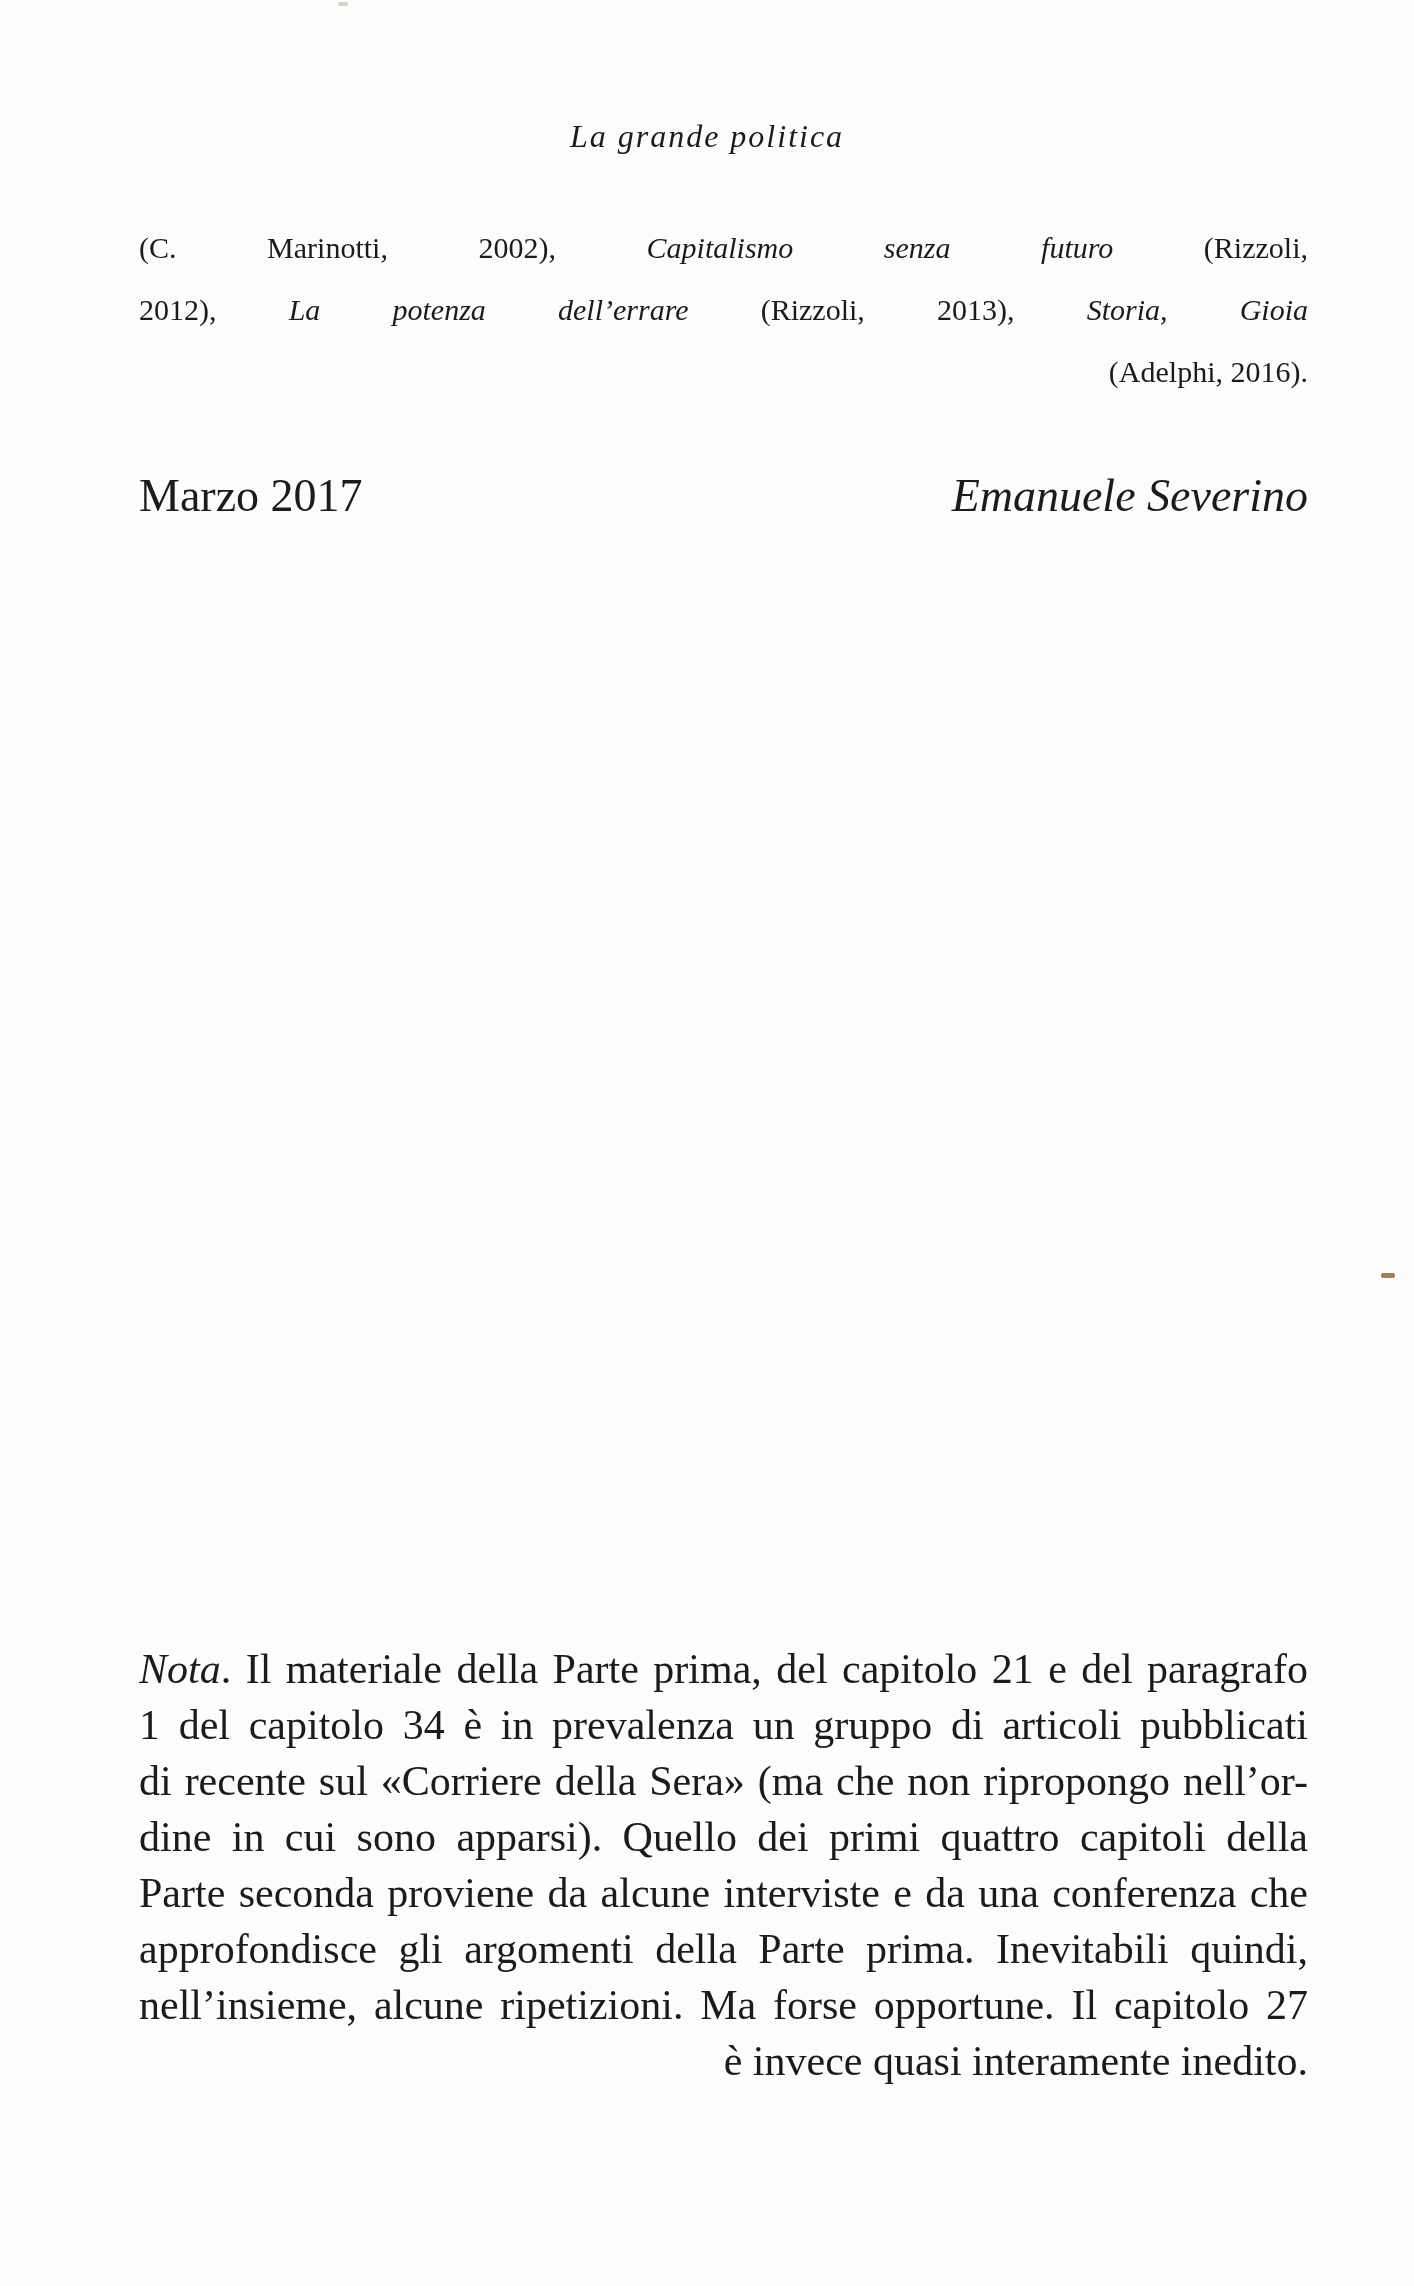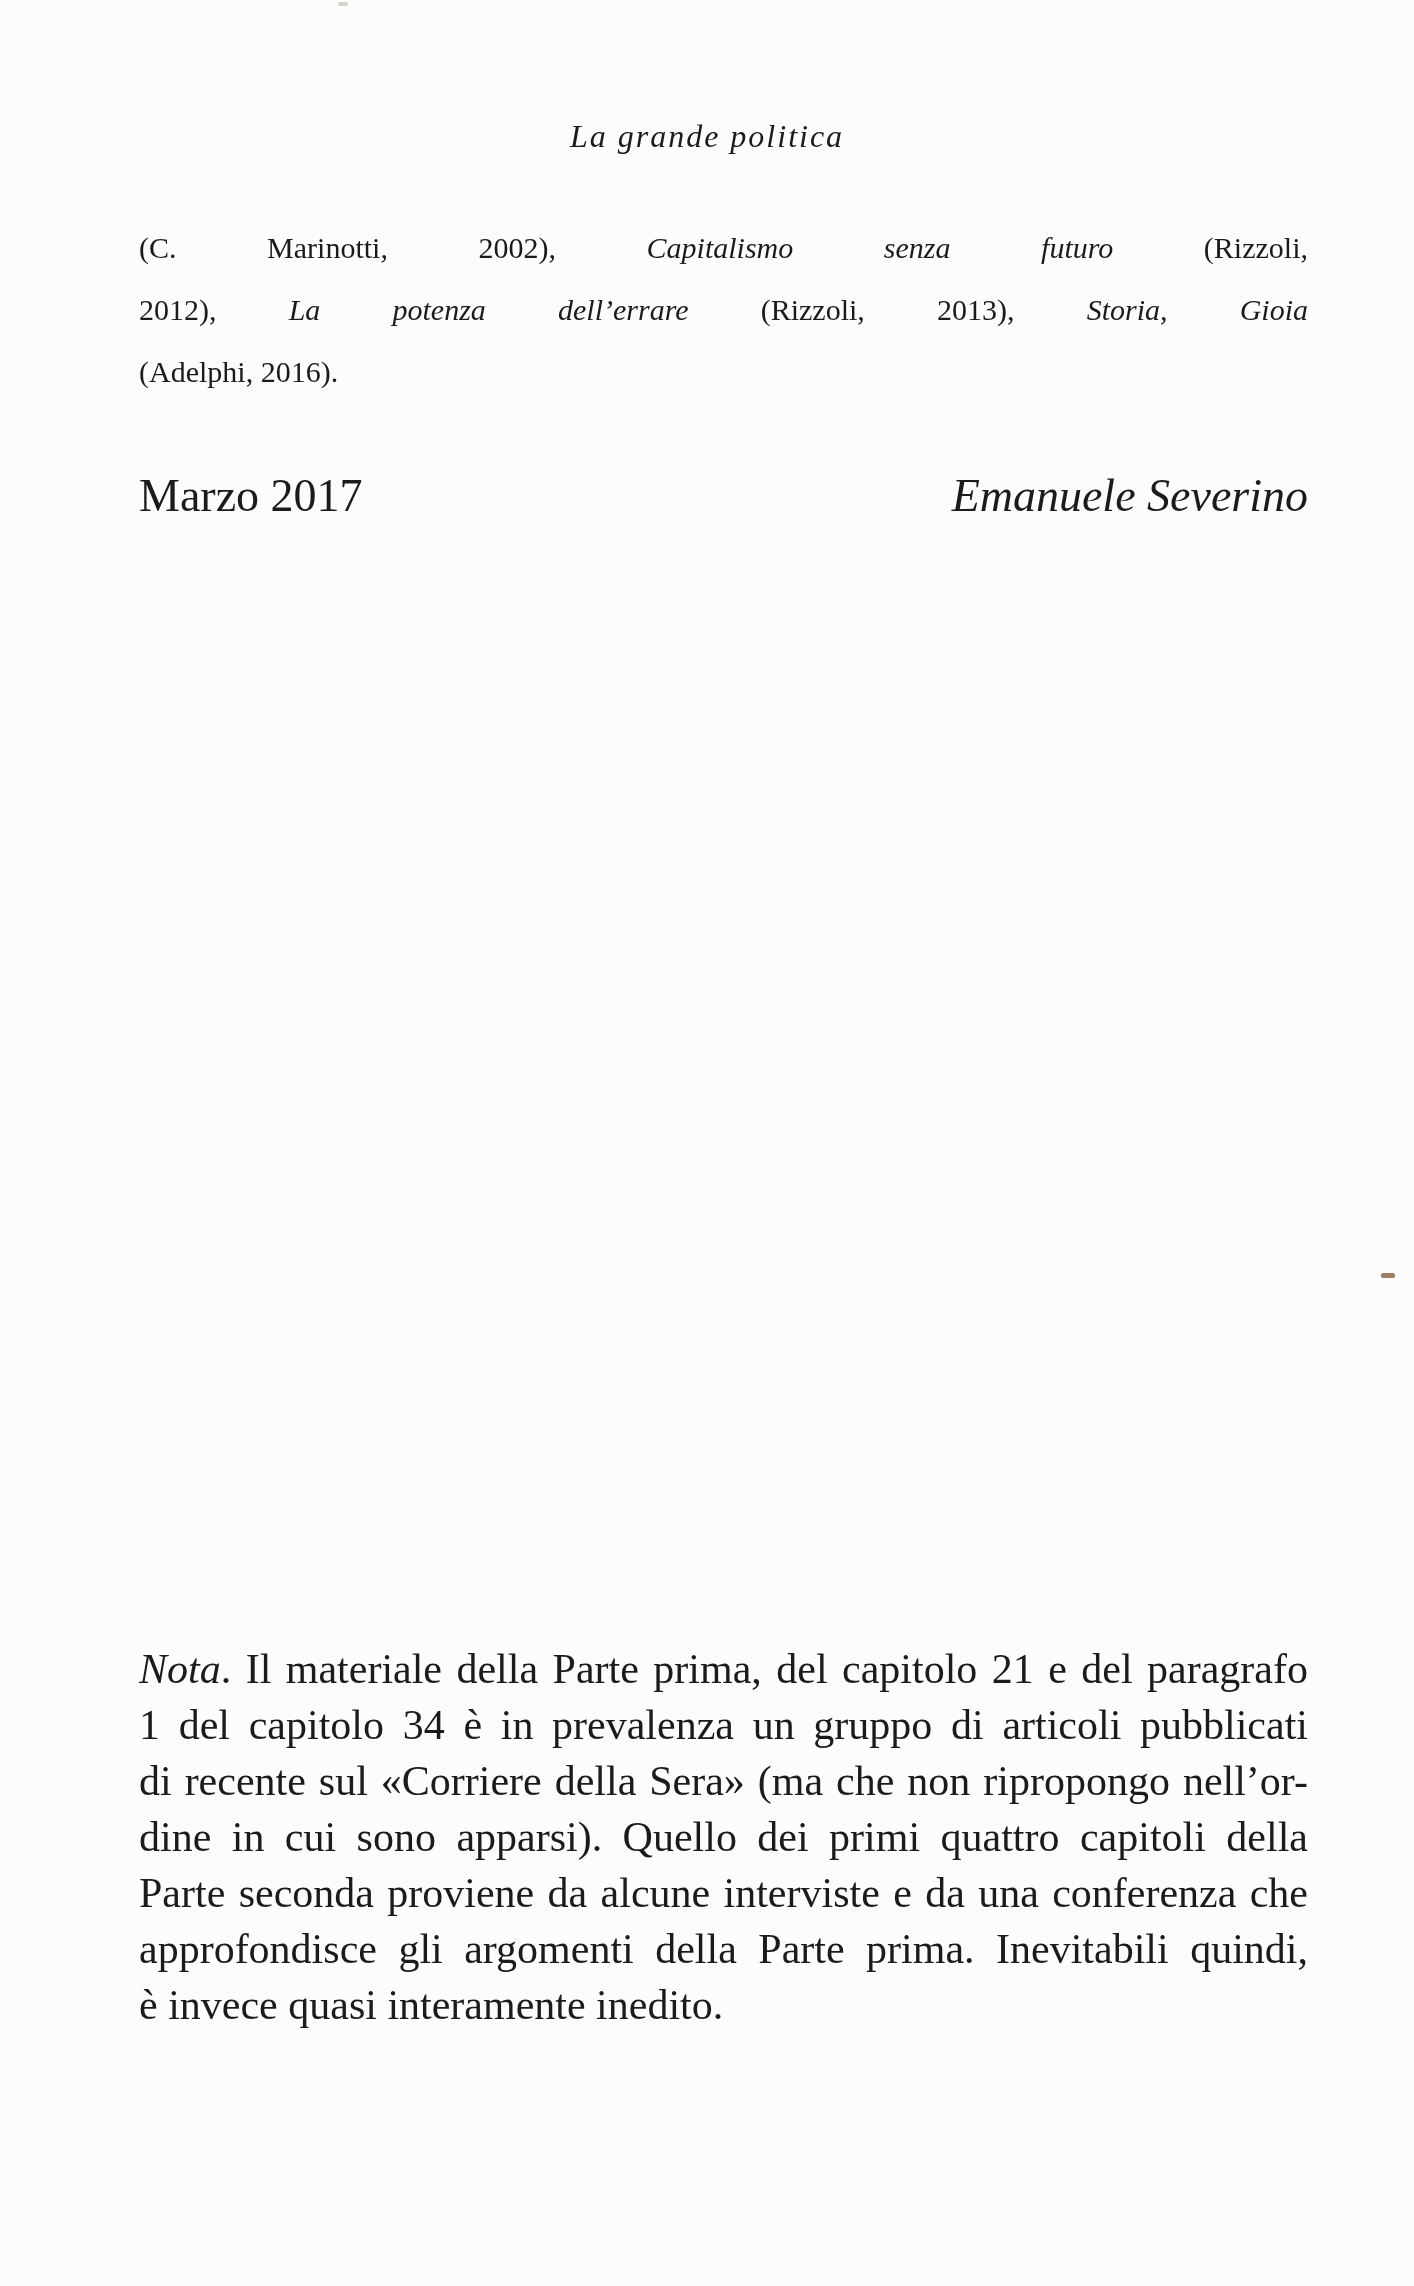--- a/index.html
+++ b/index.html
@@ -48,21 +48,21 @@
   }
   .dateline .author {
     font-style: italic;
   }
   .nota {
     top: 1641px;
     font-size: 42px;
     line-height: 56px;
   }
   .line {
-    text-align: left;
+    text-align: right;
     white-space: normal;
   }
   .line.just {
     text-align: justify;
     text-align-last: justify;
     text-justify: inter-word;
   }
   .it {
     font-style: italic;
   }
@@ -105,19 +105,20 @@
     <span class="author">Emanuele Severino</span>
   </div>
 
   <div class="text-block nota">
       <div class="line just"><span class="it">Nota</span><span>. Il materiale della Parte prima, del capitolo 21 e del paragrafo</span></div>
       <div class="line just"><span>1 del capitolo 34 è in prevalenza un gruppo di articoli pubblicati</span></div>
       <div class="line just"><span>di recente sul «Corriere della Sera» (ma che non ripropongo nell’or-</span></div>
       <div class="line just"><span>dine in cui sono apparsi). Quello dei primi quattro capitoli della</span></div>
       <div class="line just"><span>Parte seconda proviene da alcune interviste e da una conferenza che</span></div>
       <div class="line just"><span>approfondisce gli argomenti della Parte prima. Inevitabili quindi,</span></div>
+      <div class="line just"><span>nell’insieme, alcune ripetizioni. Ma forse opportune. Il capitolo 27</span></div>
       <div class="line"><span>è invece quasi interamente inedito.</span></div>
     </div>
 
   <div class="speck speck-1"></div>
   <div class="speck speck-2"></div>
 
 </div>
 
 </body></html>

